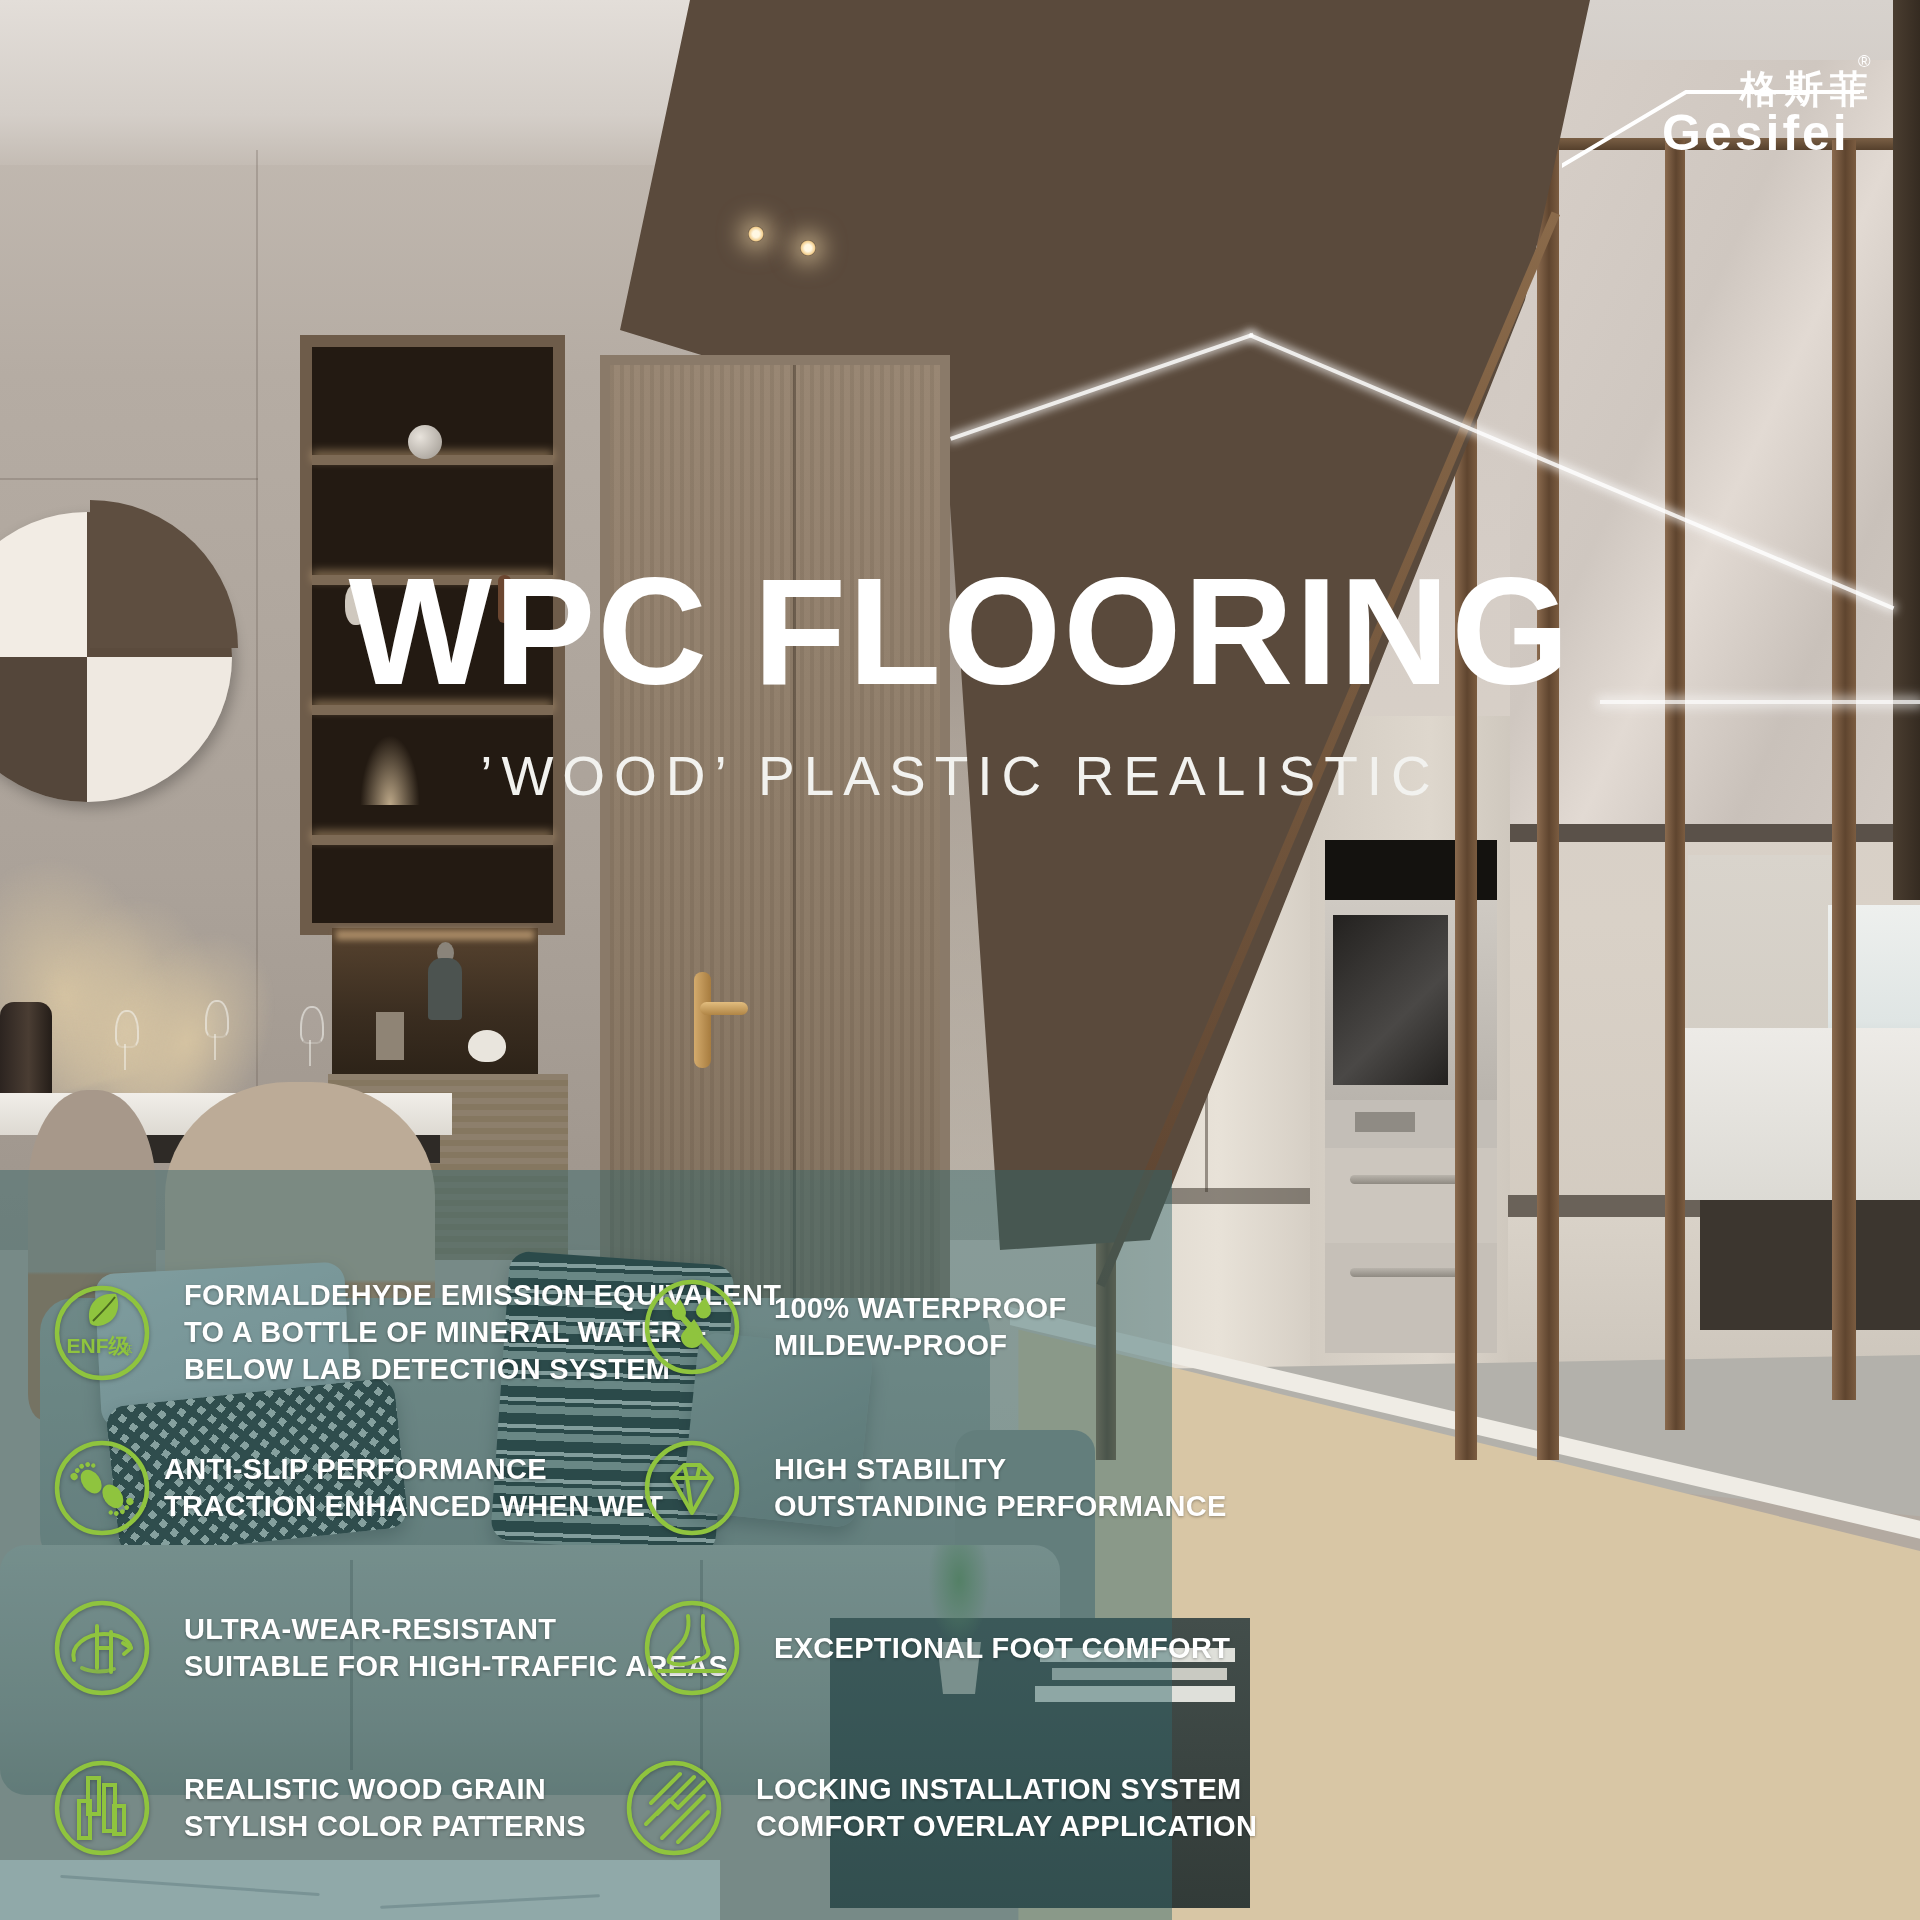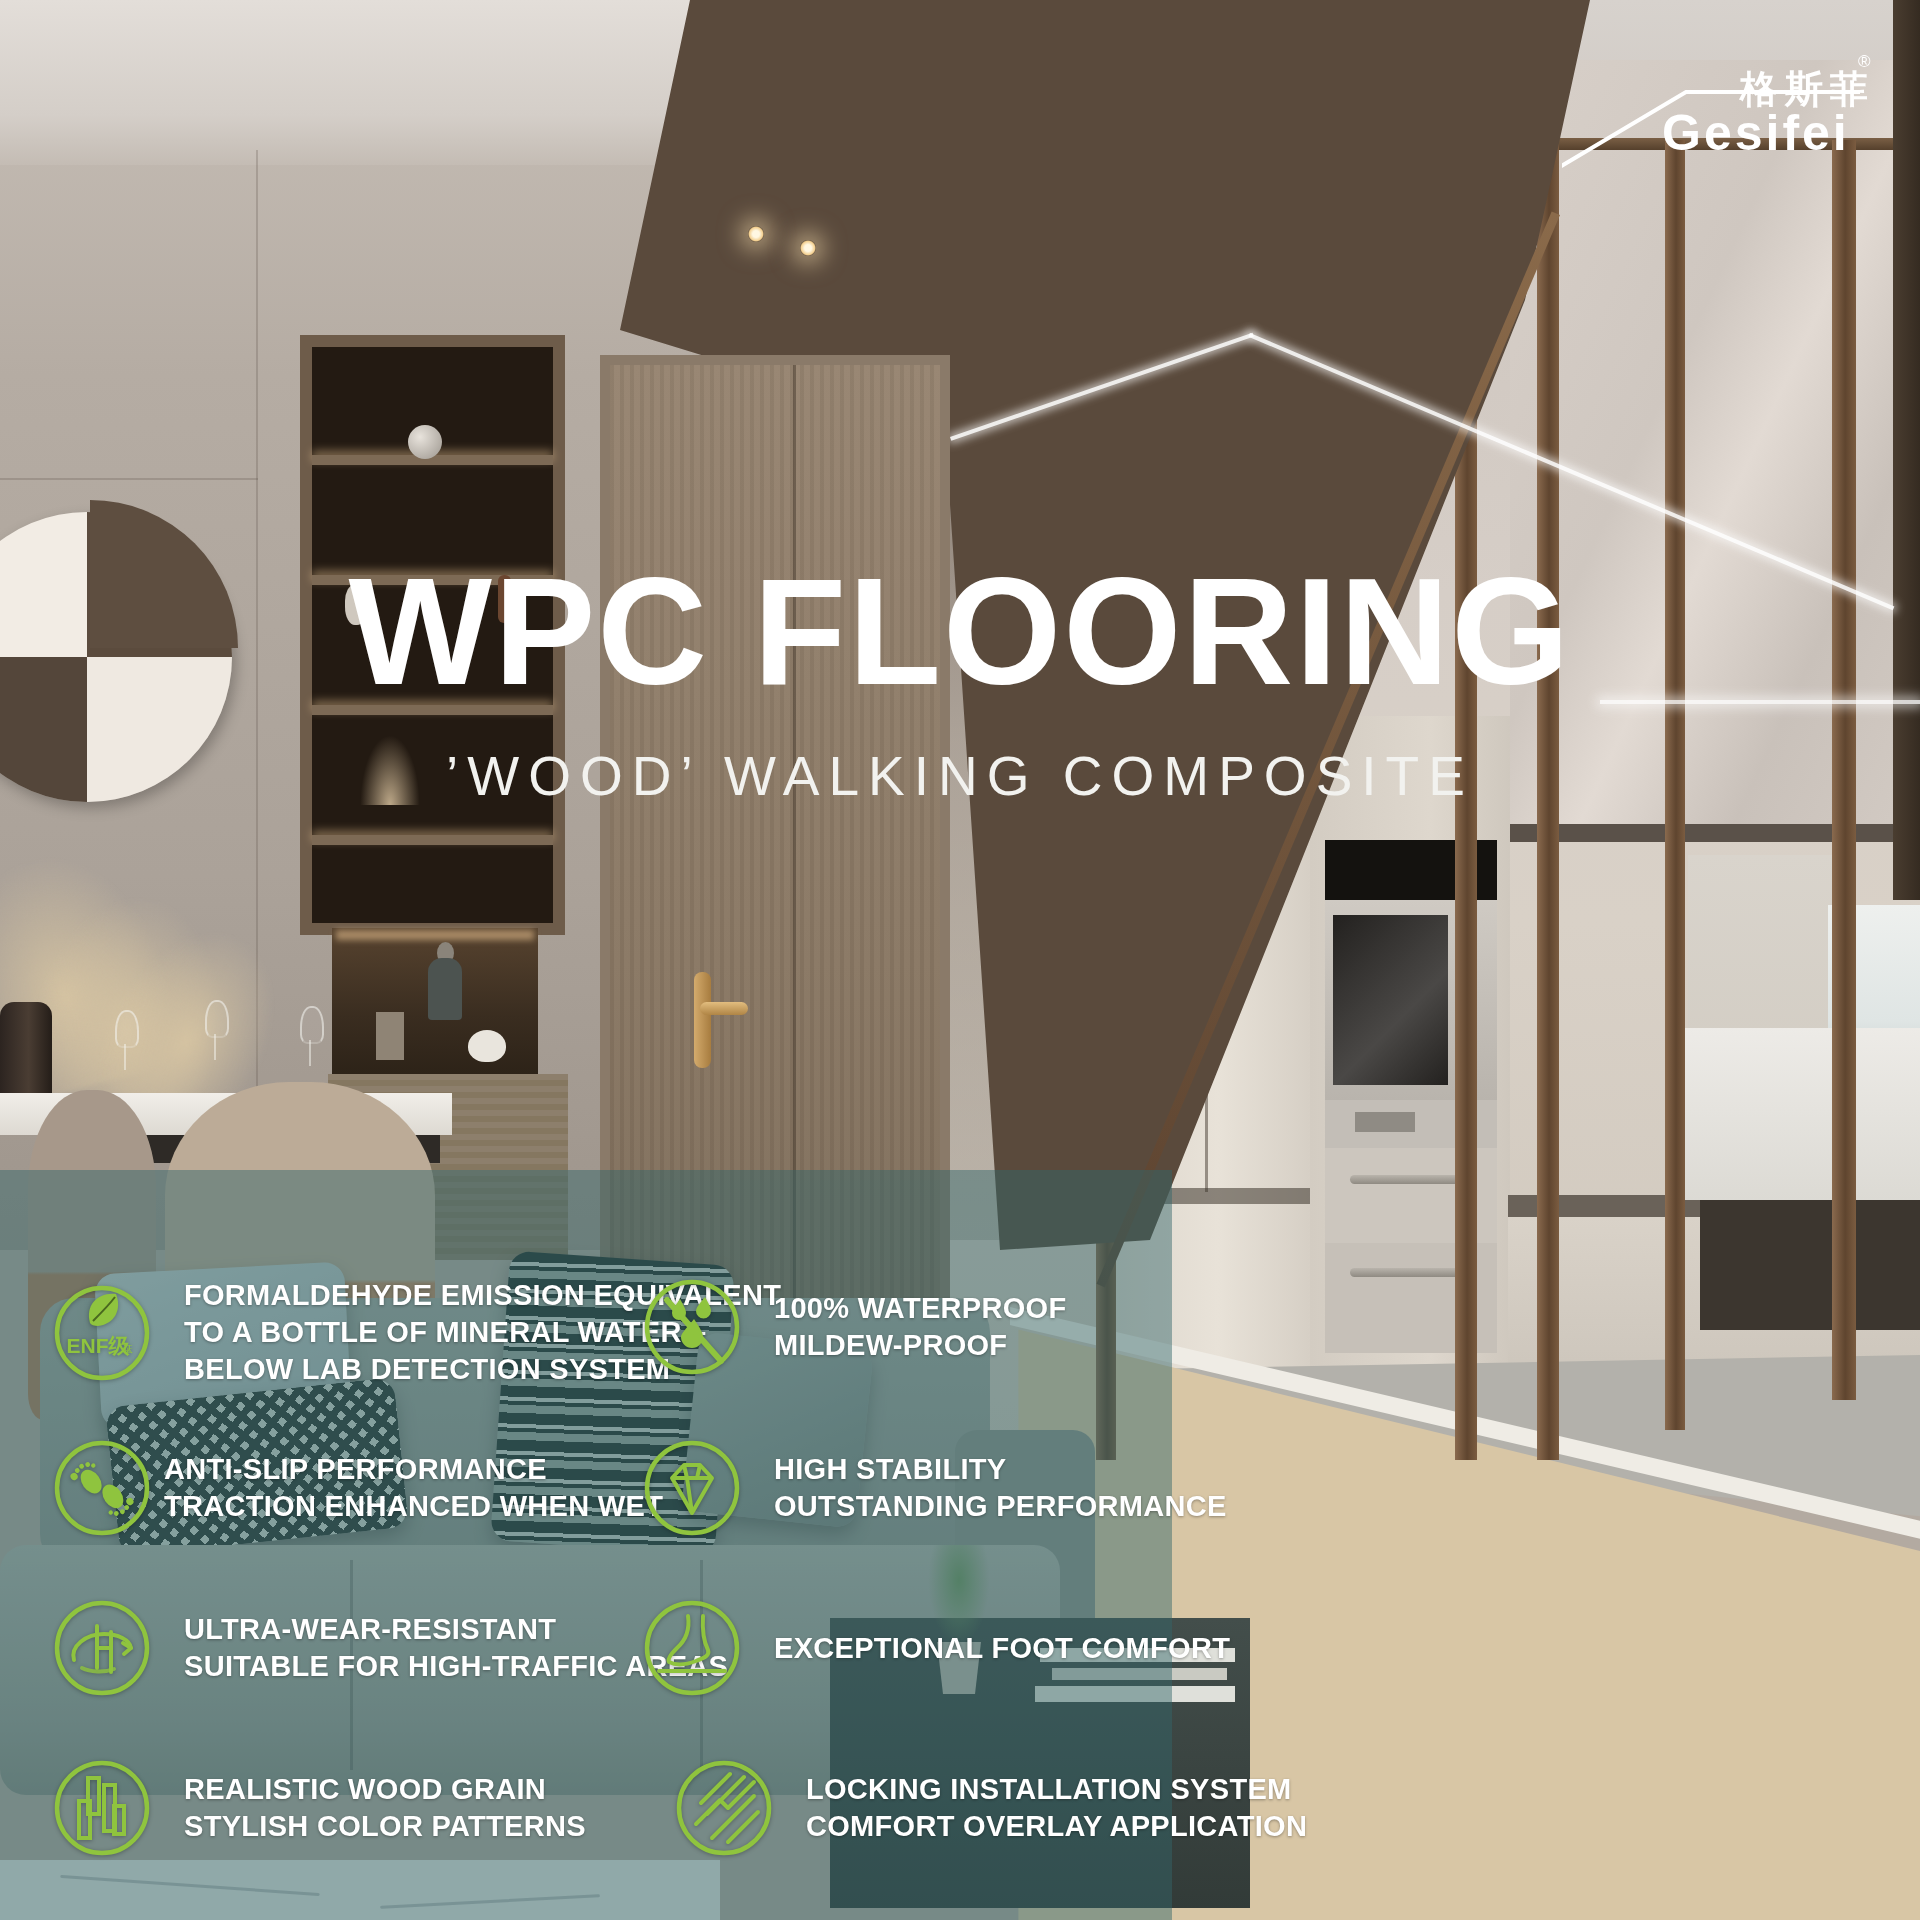--- a/index.html
+++ b/index.html
@@ -274,21 +274,21 @@
   <div class="abs book" style="left:1035px;top:1686px;width:200px;height:16px;"></div>
   <div class="abs plant"></div>
   <div class="abs plant-pot"></div>
   <div class="abs coffee-table"></div>
   <div class="abs vein" style="left:60px;top:1884px;width:260px;transform:rotate(4deg);"></div>
   <div class="abs vein" style="left:380px;top:1900px;width:220px;transform:rotate(-3deg);"></div>
 
   <div class="abs overlay z50"></div>
 
   <div class="abs hero-title z60">WPC FLOORING</div>
-  <div class="abs hero-sub z60">’WOOD’ WALKING COMPOSITE</div>
+  <div class="abs hero-sub z60">’WOOD’ PLASTIC REALISTIC</div>
 
   <div class="abs logo z60">
     <svg width="340" height="150" viewBox="0 0 340 150">
       <polyline points="-4,116 124,40 298,40" fill="none" stroke="#ffffff" stroke-width="4"></polyline>
     </svg>
     <div class="logo-cn">格斯菲</div>
     <div class="logo-r">®</div>
     <div class="logo-en">Gesifei</div>
   </div>
 
@@ -397,21 +397,21 @@
         <rect x="27" y="43" width="11" height="37"></rect>
         <rect x="62" y="48" width="10" height="28"></rect>
       </g>
     </svg>
     <div class="txt">
       <div>REALISTIC WOOD GRAIN</div>
       <div>STYLISH COLOR PATTERNS</div>
     </div>
   </div>
 
-  <div class="feat" style="left:674px;top:1758px;">
+  <div class="feat" style="left:624px;top:1758px;">
     <svg width="100" height="100" viewBox="0 0 100 100">
       <circle cx="50" cy="50" r="45" fill="none" stroke="#8FC43E" stroke-width="4.5"></circle>
       <g fill="none" stroke="#8FC43E" stroke-width="4" stroke-linecap="round" stroke-linejoin="round">
         <line x1="27" y1="45" x2="56" y2="16"></line>
         <line x1="33" y1="56" x2="70" y2="19"></line>
         <path d="M22 66 L46 42 L54 50 L80 24"></path>
         <line x1="38" y1="80" x2="80" y2="38"></line>
         <line x1="54" y1="84" x2="84" y2="54"></line>
       </g>
     </svg>

